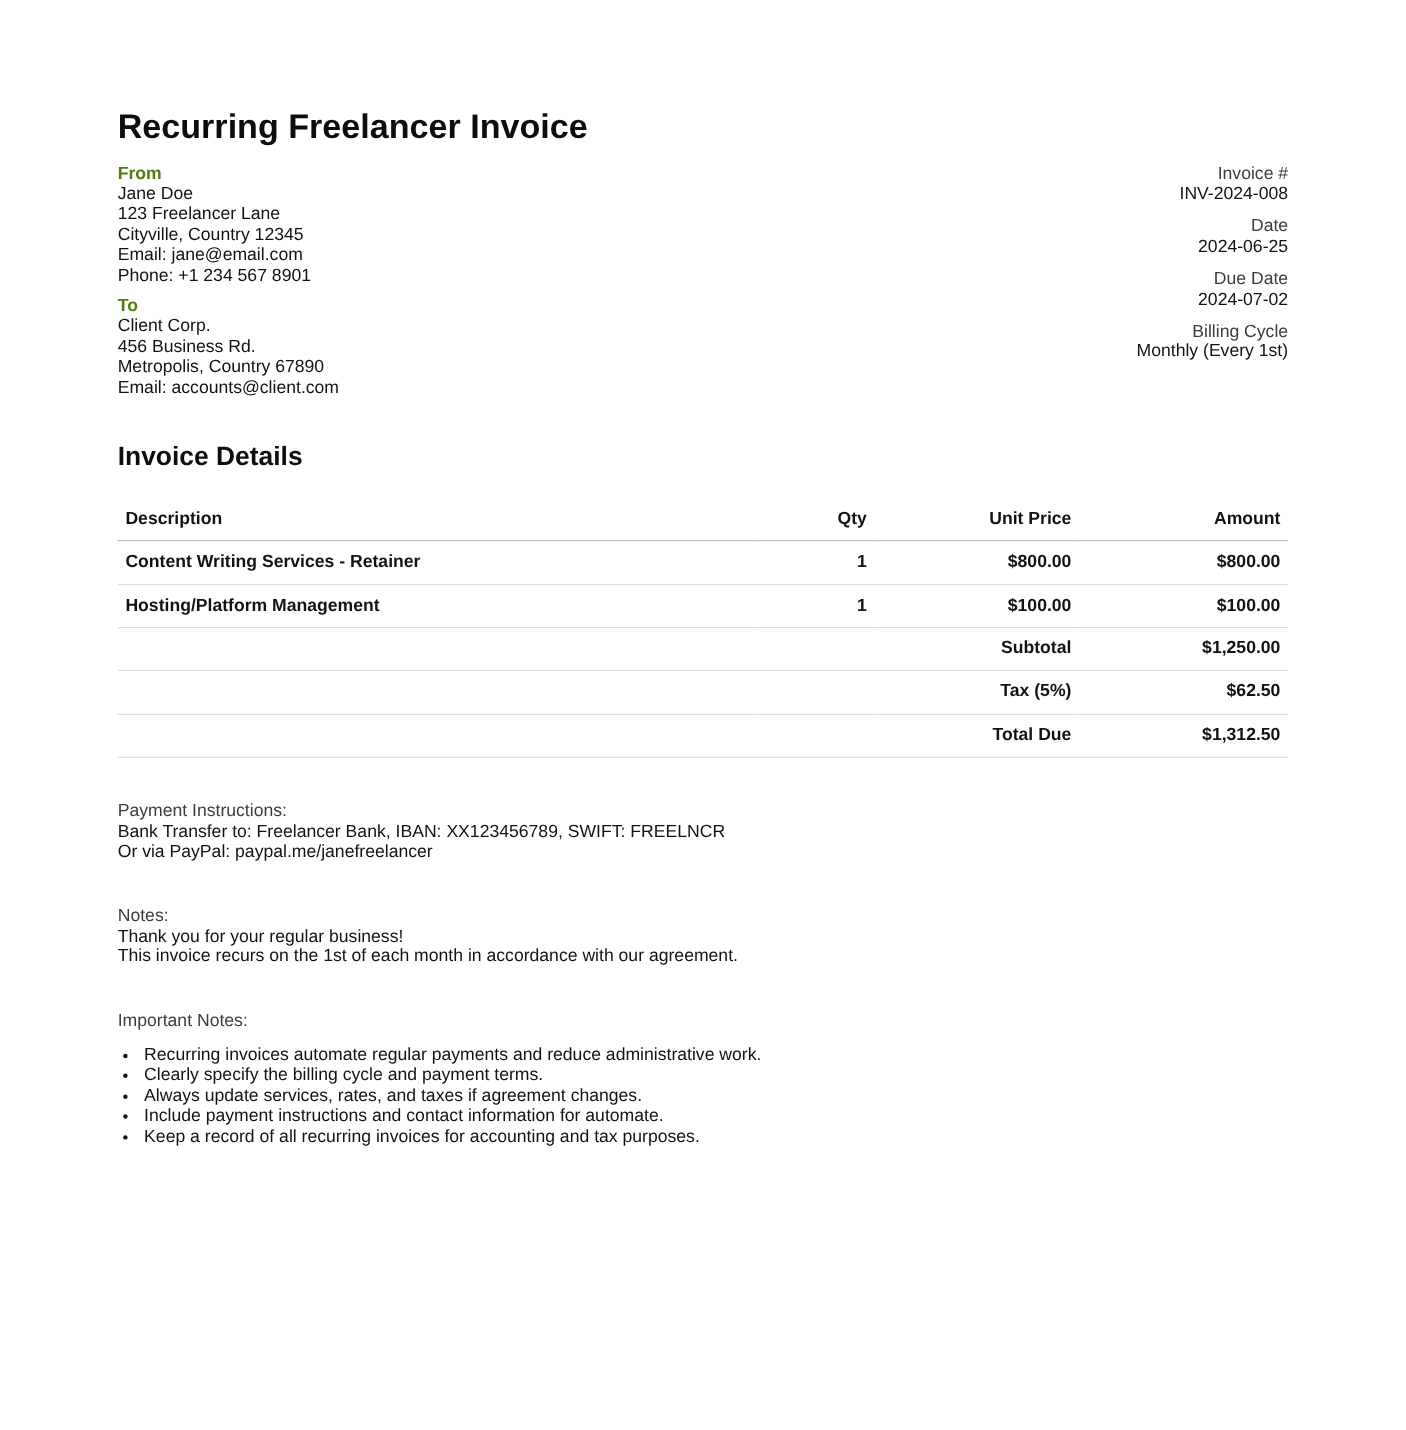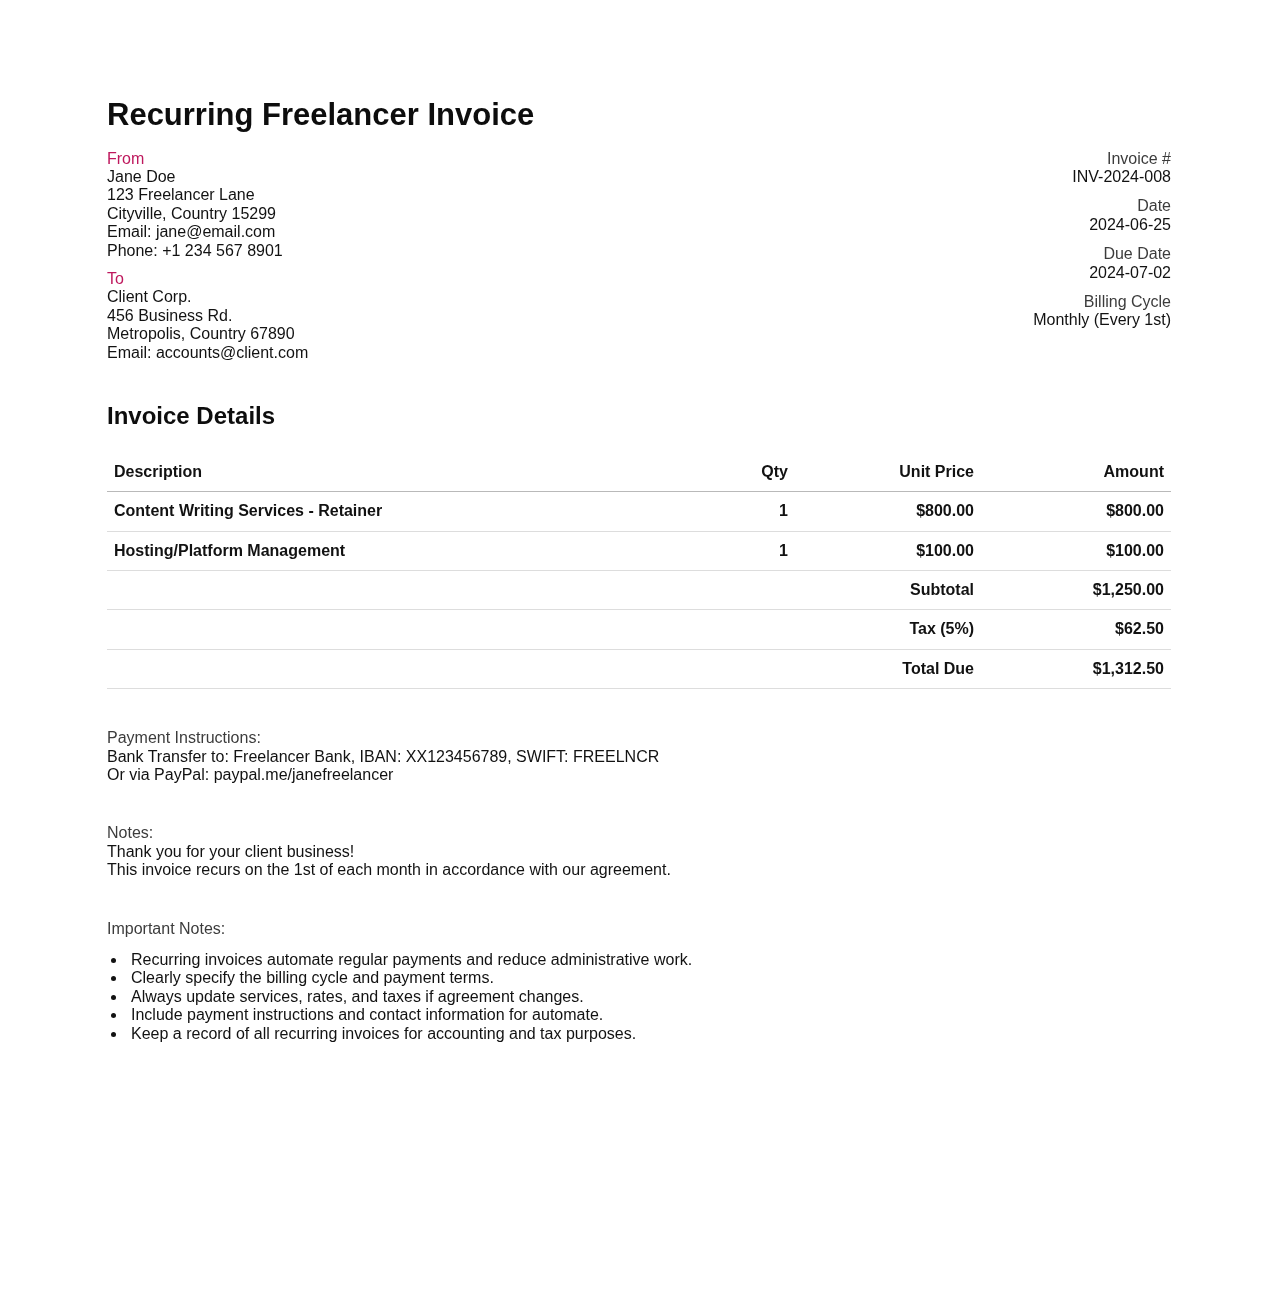--- a/index.html
+++ b/index.html
@@ -28,21 +28,21 @@
     margin: 0 0 17px 0;
     color: #0d0d0d;
     letter-spacing: 0;
   }
   .header-row {
     display: flex;
     justify-content: space-between;
     align-items: flex-start;
   }
   .party .line { line-height: 18.4px; }
-  .party-label { color: #be185d; }
+  .party-label { color: #4d7c0f; font-weight: bold; }
   .party-to { margin-top: 10px; }
   .meta { text-align: right; }
   .meta-group { margin-bottom: 11px; }
   .meta-label { color: #3c3c3c; line-height: 18.4px; }
   .meta-value { line-height: 18.4px; }
   h2.section-heading {
     font-size: 24px;
     font-weight: bold;
     margin: 40px 0 0 0;
     color: #0d0d0d;
@@ -87,21 +87,21 @@
 
   <h1 class="title">Recurring Freelancer Invoice</h1>
 
   <div class="header-row">
 
     <div class="parties">
       <div class="party">
         <div class="line party-label">From</div>
         <div class="line">Jane Doe</div>
         <div class="line">123 Freelancer Lane</div>
-        <div class="line">Cityville, Country 15299</div>
+        <div class="line">Cityville, Country 12345</div>
         <div class="line">Email: jane@email.com</div>
         <div class="line">Phone: +1 234 567 8901</div>
       </div>
       <div class="party party-to">
         <div class="line party-label">To</div>
         <div class="line">Client Corp.</div>
         <div class="line">456 Business Rd.</div>
         <div class="line">Metropolis, Country 67890</div>
         <div class="line">Email: accounts@client.com</div>
       </div>
@@ -174,21 +174,21 @@
   </table>
 
   <div class="text-block payment-block">
     <div class="block-label">Payment Instructions:</div>
     <div class="line">Bank Transfer to: Freelancer Bank, IBAN: XX123456789, SWIFT: FREELNCR</div>
     <div class="line">Or via PayPal: paypal.me/janefreelancer</div>
   </div>
 
   <div class="text-block notes-block">
     <div class="block-label">Notes:</div>
-    <div class="line">Thank you for your client business!</div>
+    <div class="line">Thank you for your regular business!</div>
     <div class="line">This invoice recurs on the 1st of each month in accordance with our agreement.</div>
   </div>
 
   <div class="text-block important-block">
     <div class="block-label">Important Notes:</div>
     <ul class="bullets">
       <li>Recurring invoices automate regular payments and reduce administrative work.</li>
       <li>Clearly specify the billing cycle and payment terms.</li>
       <li>Always update services, rates, and taxes if agreement changes.</li>
       <li>Include payment instructions and contact information for automate.</li>

